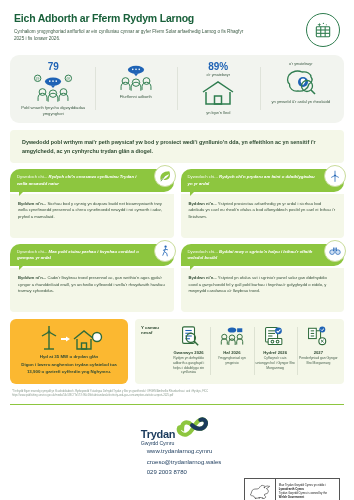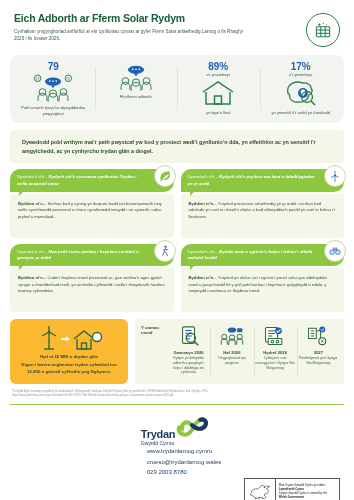--- a/index.html
+++ b/index.html
@@ -133,21 +133,21 @@
   .wg-text { font-size: 2.8px; line-height: 1.45; padding: 0 3px; color: #222; }
   .wg-text b { font-weight: bold; }
 </style>
 </head>
 <body>
 
 <div class="page">
 
   <div class="header">
     <div class="header-text">
-      <div class="title">Eich Adborth ar Fferm Solar Rydym</div>
+      <div class="title">Eich Adborth ar Fferm Rydym Larnog</div>
       <div class="subtitle">Cynhaliom ymgynghoriad anffurfiol ar ein cynlluniau cynnar ar gyfer Fferm Solar arfaethedig Larnog o fis Rhagfyr 2025 i fis Ionawr 2026.</div>
     </div>
     <div class="header-badge">
       <svg width="20" height="20" viewBox="0 0 24 24" fill="none" stroke="#2f7d4f" stroke-width="1.3">
         <rect x="4" y="8" width="16" height="12" rx="1"></rect>
         <line x1="4" y1="12" x2="20" y2="12"></line>
           <line x1="4" y1="16" x2="20" y2="16"></line>
         <line x1="9.3" y1="8" x2="9.3" y2="20"></line>
           <line x1="14.6" y1="8" x2="14.6" y2="20"></line>
         <path d="M7 5.2 L7.6 3.4 L8.2 5.2 L10 5.8 L8.2 6.4 L7.6 8.2 L7 6.4 L5.2 5.8 Z" fill="#2f7d4f" stroke="none"></path>
@@ -211,21 +211,20 @@
         <svg width="34" height="26" viewBox="0 0 34 26" fill="none" stroke="#2f7d4f" stroke-width="1.5">
           <path d="M2 12 L17 2 L32 12"></path>
           <path d="M5 12 v12 h24 v-12"></path>
           <rect x="13.5" y="16" width="7" height="8"></rect>
         </svg>
       </div>
       <div class="stat-label">yn byw'n lleol</div>
     </div>
 
     <div class="stat">
-      <div class="stat-value">17%</div>
       <div class="stat-sub">o'r ymatebwyr</div>
       <div class="stat-icon">
         <svg width="34" height="28" viewBox="0 0 34 28" fill="none" stroke="#2f7d4f" stroke-width="1.3">
           <path d="M5 7 C8 3 14 2 18 4 C23 3 27 6 27 9 C29 11 28 15 25 16 C24 21 19 24 14 23 C9 24 5 20 5.5 16 C3 14 3 10 5 7 Z"></path>
           <circle cx="19" cy="14" r="5" fill="#1f63b5" stroke="none"></circle>
           <path d="M19 10.5 a2.4 2.4 0 0 1 2.4 2.4 c0 1.8-2.4 4.2-2.4 4.2 s-2.4-2.4-2.4-4.2 a2.4 2.4 0 0 1 2.4-2.4 z" fill="#fff" stroke="none"></path>
           <circle cx="23" cy="18" r="5.5" stroke="#2f7d4f" stroke-width="1.3"></circle>
           <line x1="27" y1="22" x2="31" y2="26" stroke="#2f7d4f" stroke-width="1.6"></line>
         </svg>
       </div>

